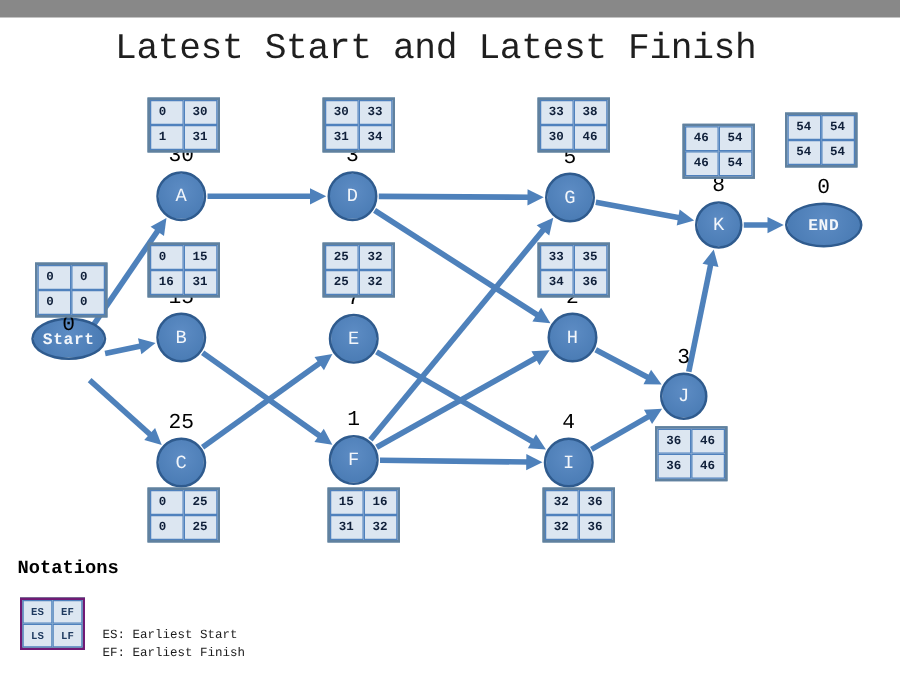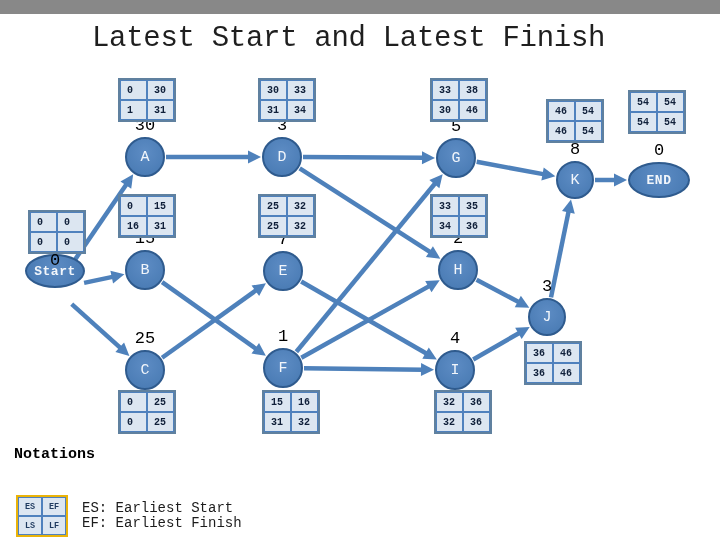--- a/index.html
+++ b/index.html
@@ -33,30 +33,30 @@
   .ptable .cell{
     background:#dce6f1; border:1px solid #4f81bd; box-sizing:border-box;
     display:flex; align-items:center; padding-left:6px;
     font-size:10px; font-weight:bold; color:#10203a;
   }
   .notations-heading{
     position:absolute; left:14px; top:432px;
     font-size:15px; font-weight:bold; color:#000000;
   }
   .key-table{
-    position:absolute; left:16px; top:481px; width:52px; box-sizing:border-box;
-    border:2px solid #eab308; background:#0f766e;
+    position:absolute; left:16px; top:464px; width:52px; box-sizing:border-box;
+    border:2px solid #701a75; background:#0f766e;
     display:grid; grid-template-columns:1fr 1fr; grid-auto-rows:19px;
   }
   .key-table .cell{
     background:#dce6f1; border:1px solid #4f81bd; box-sizing:border-box;
     display:flex; align-items:center; justify-content:center;
     font-size:8.5px; font-weight:bold; color:#1f3a5f;
   }
-  .legend-col{position:absolute; top:487px; font-size:14px; color:#1c1c1c; line-height:15px; white-space:pre;}
+  .legend-col{position:absolute; top:487px; font-size:10px; color:#1c1c1c; line-height:15px; white-space:pre;}
   .legend-col.c1{left:82px;}
   .legend-col.c2{left:174px;}
   .legend-col.c3{left:266px;}
 </style>
 </head>
 <body>
 
 <div class="slide">
   <h1 class="title">Latest Start and Latest Finish</h1>
 

